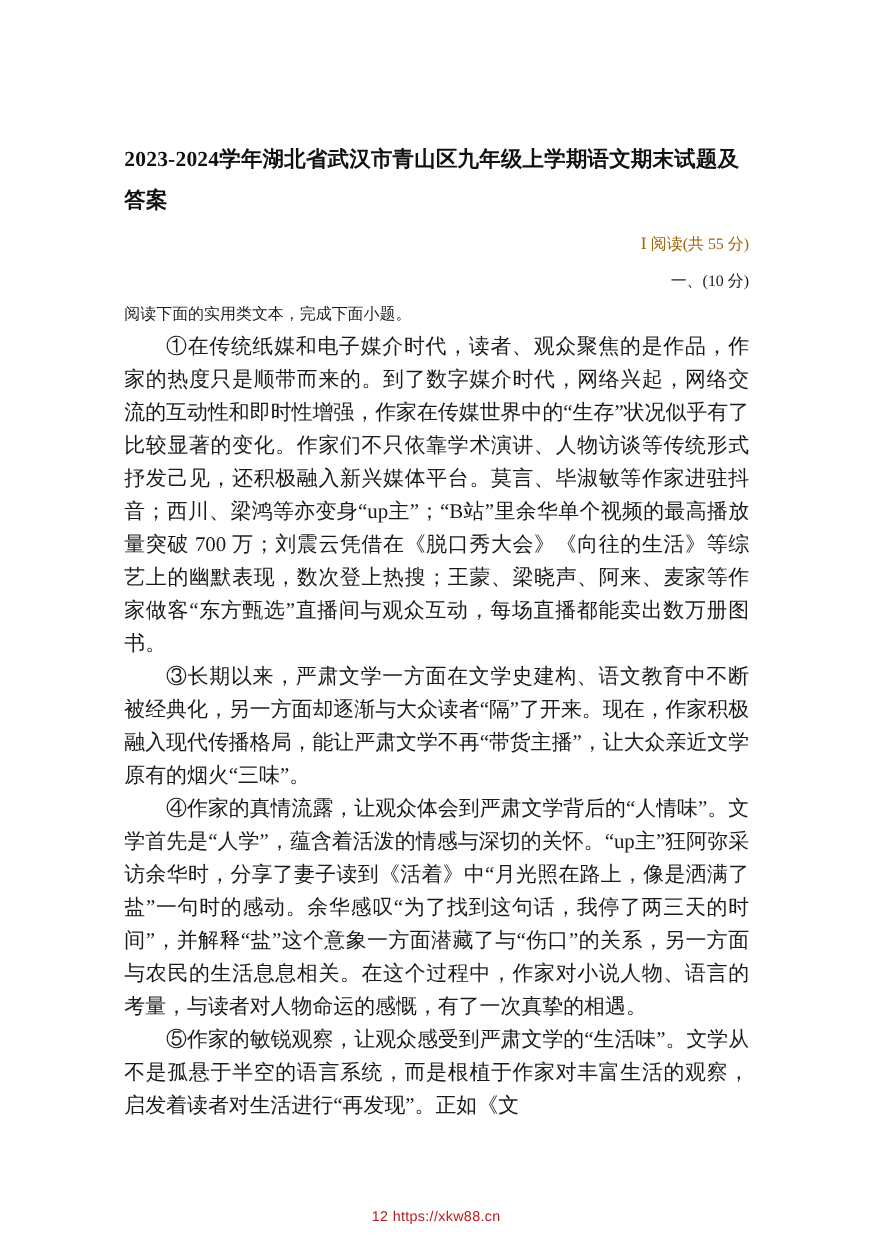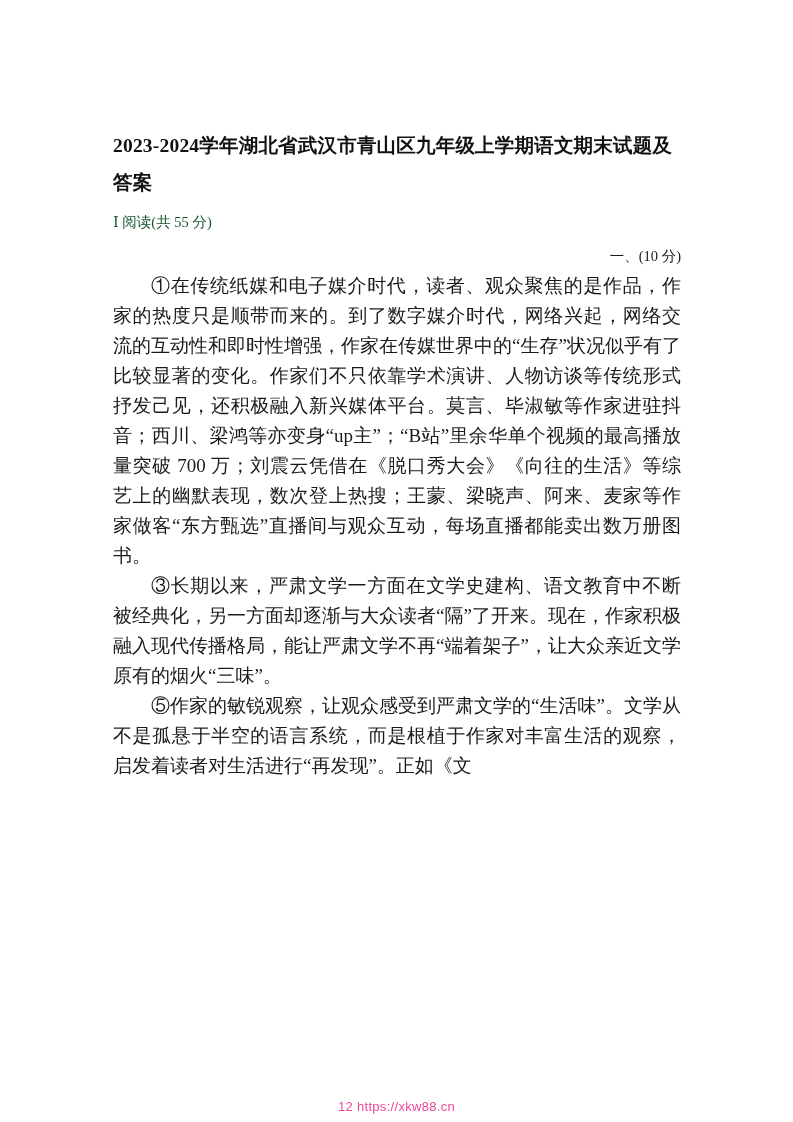--- a/index.html
+++ b/index.html
@@ -35,23 +35,23 @@
     font-weight: bold;
     line-height: 37px;
     letter-spacing: 0.2px;
     margin: 0 0 4px 0;
     text-align: left;
     color: #111111;
   }
   .section-heading {
     font-size: 14.5px;
     line-height: 30px;
-    text-align: left;
+    text-align: right;
     margin: 6px 0 4px 0;
-    color: #14532d;
+    color: #a16207;
   }
   .part-label {
     font-size: 14.5px;
     line-height: 30px;
     margin: 0;
     text-align: right;
   }
   .instruction {
     font-size: 14.5px;
     line-height: 30px;
@@ -76,44 +76,46 @@
   .footer {
     position: absolute;
     left: 0;
     top: 1068px;
     width: 793px;
     text-align: center;
   }
   .footer-text {
     font-family: "Liberation Sans", "DejaVu Sans", sans-serif;
     font-size: 13px;
-    color: #ec4899;
+    color: #b91c1c;
     letter-spacing: 0.3px;
   }
 </style>
 </head>
 <body>
 
 <div class="page">
 
   <div class="content">
 
     <h1 class="doc-title">2023-2024学年湖北省武汉市青山区九年级上学期语文期末试题及答案</h1>
 
     <div class="section-heading">Ⅰ 阅读(共 55 分)</div>
 
     <div class="part-label">一、(10 分)</div>
 
+    <div class="instruction">阅读下面的实用类文本，完成下面小题。</div>
 
 
     <p class="para">①在传统纸媒和电子媒介时代，读者、观众聚焦的是作品，作家的热度只是顺带而来的。到了数字媒介时代，网络兴起，网络交流的互动性和即时性增强，作家在传媒世界中的“生存”状况似乎有了比较显著的变化。作家们不只依靠学术演讲、人物访谈等传统形式抒发己见，还积极融入新兴媒体平台。莫言、毕淑敏等作家进驻抖音；西川、梁鸿等亦变身“up主”；“B站”里余华单个视频的最高播放量突破 700 万；刘震云凭借在《脱口秀大会》《向往的生活》等综艺上的幽默表现，数次登上热搜；王蒙、梁晓声、阿来、麦家等作家做客“东方甄选”直播间与观众互动，每场直播都能卖出数万册图书。</p>
 
 
-    <p class="para">③长期以来，严肃文学一方面在文学史建构、语文教育中不断被经典化，另一方面却逐渐与大众读者“隔”了开来。现在，作家积极融入现代传播格局，能让严肃文学不再“端着架子”，让大众亲近文学原有的烟火“三味”。</p>
+    <p class="para">③长期以来，严肃文学一方面在文学史建构、语文教育中不断被经典化，另一方面却逐渐与大众读者“隔”了开来。现在，作家积极融入现代传播格局，能让严肃文学不再“带货主播”，让大众亲近文学原有的烟火“三味”。</p>
 
+    <p class="para">④作家的真情流露，让观众体会到严肃文学背后的“人情味”。文学首先是“人学”，蕴含着活泼的情感与深切的关怀。“up主”狂阿弥采访余华时，分享了妻子读到《活着》中“月光照在路上，像是洒满了盐”一句时的感动。余华感叹“为了找到这句话，我停了两三天的时间”，并解释“盐”这个意象一方面潜藏了与“伤口”的关系，另一方面与农民的生活息息相关。在这个过程中，作家对小说人物、语言的考量，与读者对人物命运的感慨，有了一次真挚的相遇。</p>
 
     <p class="para">⑤作家的敏锐观察，让观众感受到严肃文学的“生活味”。文学从不是孤悬于半空的语言系统，而是根植于作家对丰富生活的观察，启发着读者对生活进行“再发现”。正如《文</p>
 
   </div>
 
   <div class="footer">
     <span class="footer-text">12 https://xkw88.cn</span>
   </div>
 
 </div>

